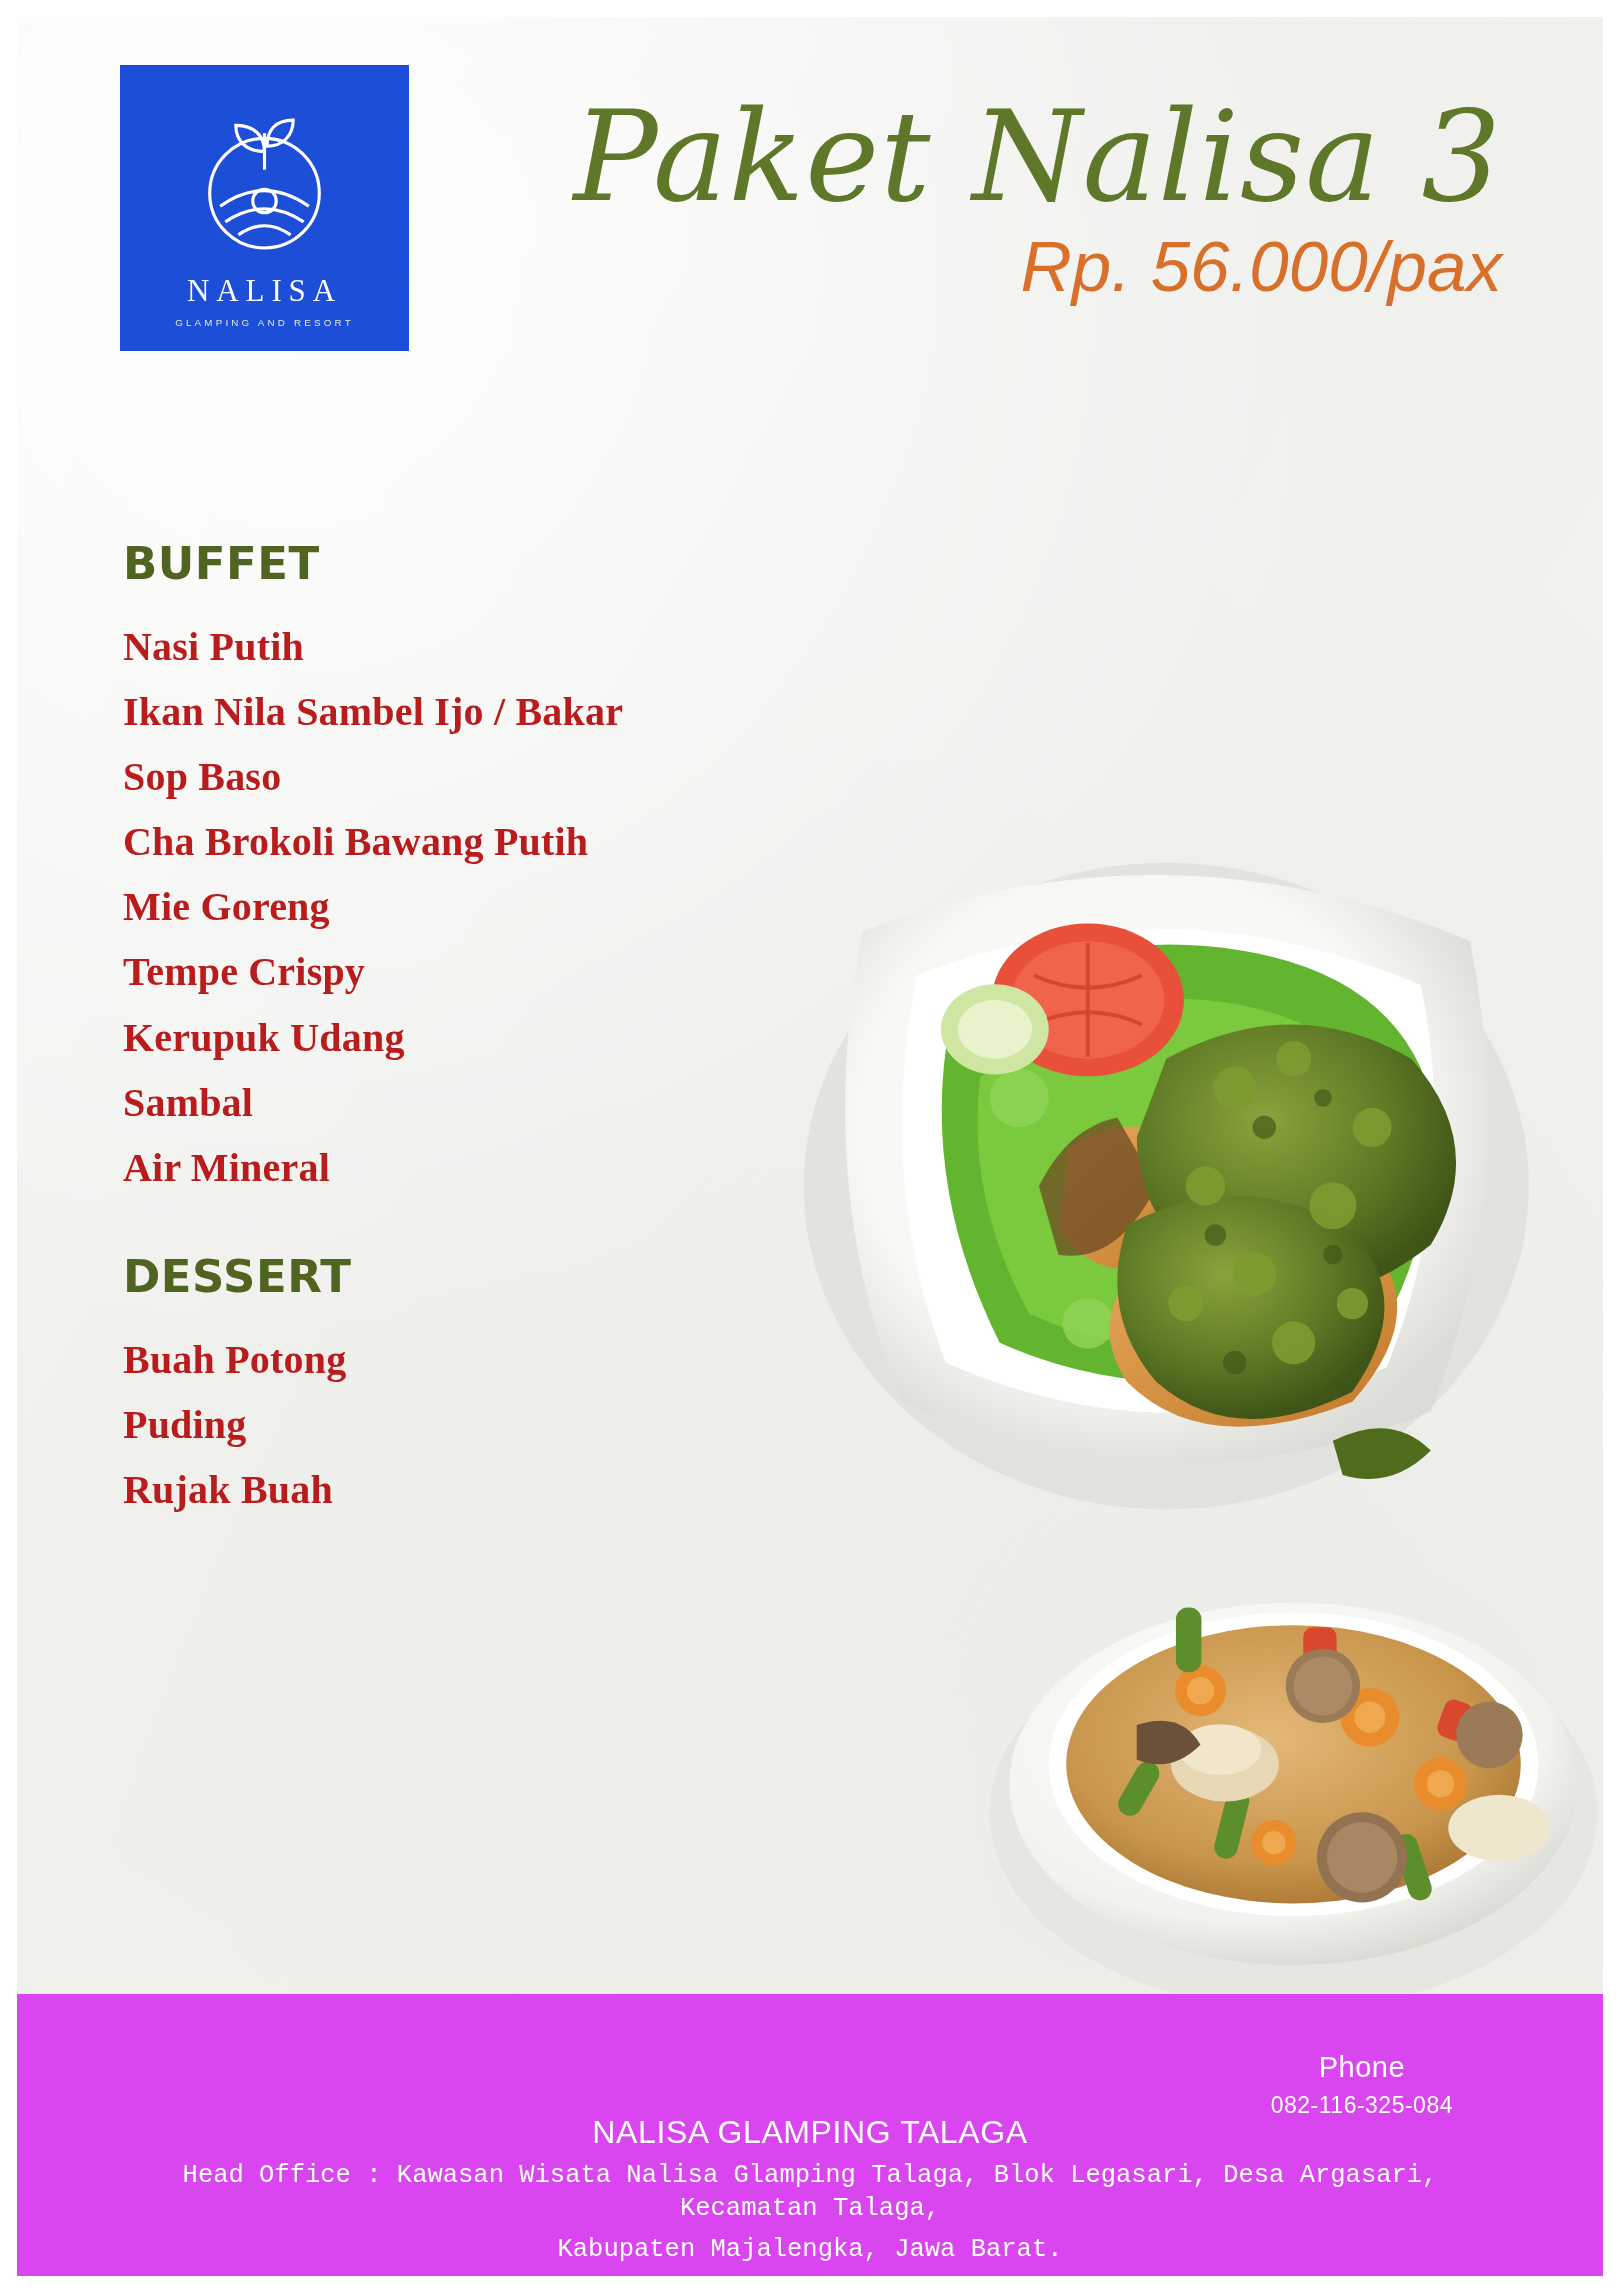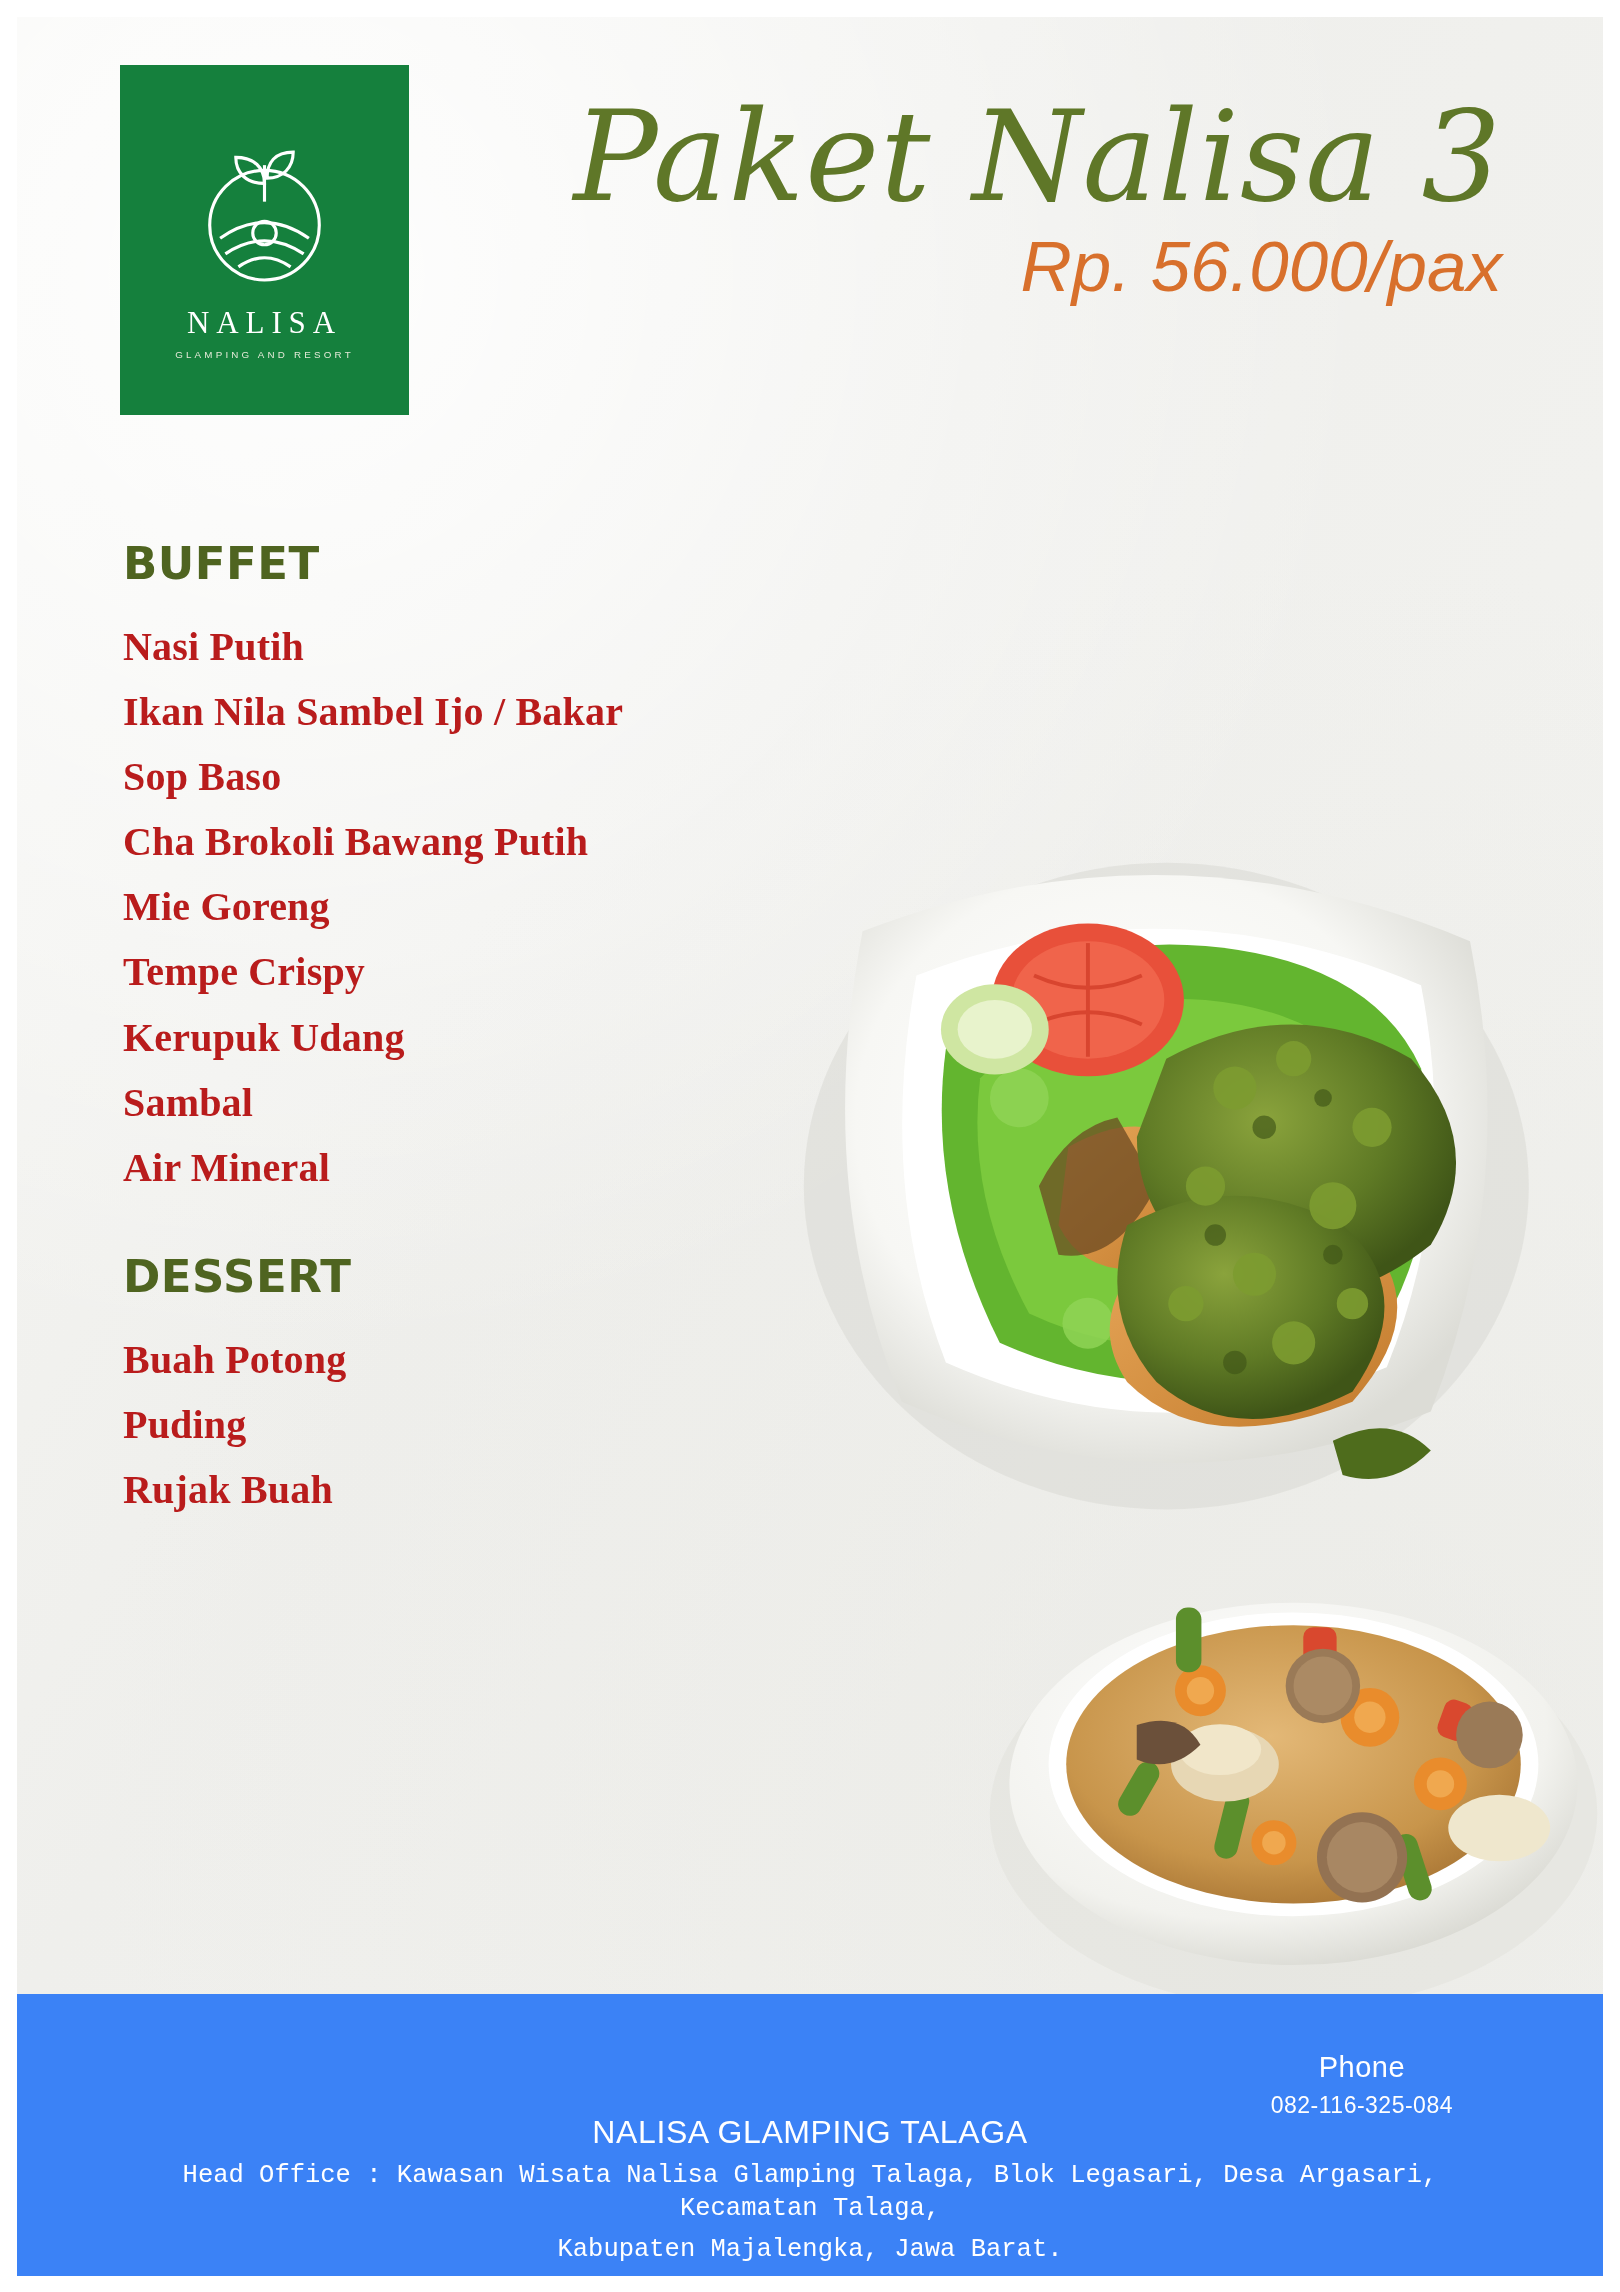--- a/index.html
+++ b/index.html
@@ -35,22 +35,22 @@
     pointer-events: none;
     z-index: 40;
   }
 
   
   .logo-block {
     position: absolute;
     left: 120px;
     top: 65px;
     width: 289px;
-    height: 350px;
-    background: #15803d;
+    height: 286px;
+    background: #1d4ed8;
     display: flex;
     flex-direction: column;
     align-items: center;
     justify-content: center;
     z-index: 10;
   }
   .logo-mark {
     width: 157px;
     height: 167px;
     margin-top: 5.9px;
@@ -146,21 +146,21 @@
     height: 529px;
   }
 
   
   .footer {
     position: absolute;
     left: 0;
     right: 0;
     bottom: 0;
     height: 299px;
-    background: #3b82f6;
+    background: #d946ef;
     z-index: 20;
     border-radius: 12px;
   }
   .footer-phone {
     position: absolute;
     right: 167px;
     top: 57px;
     text-align: center;
     color: #ffffff;
     font-family: "Liberation Sans", sans-serif;

